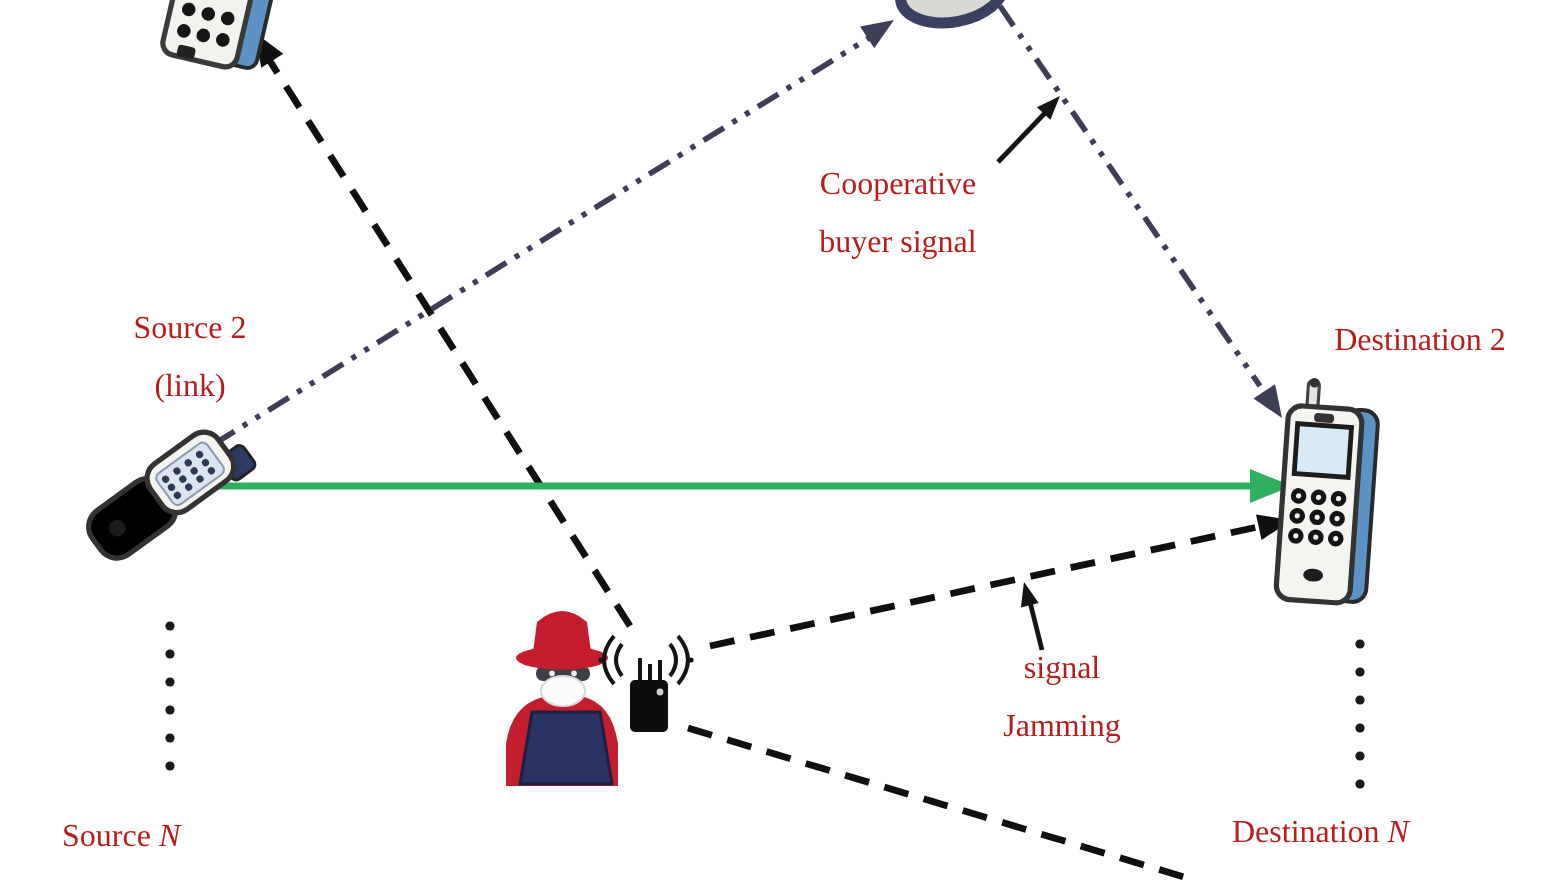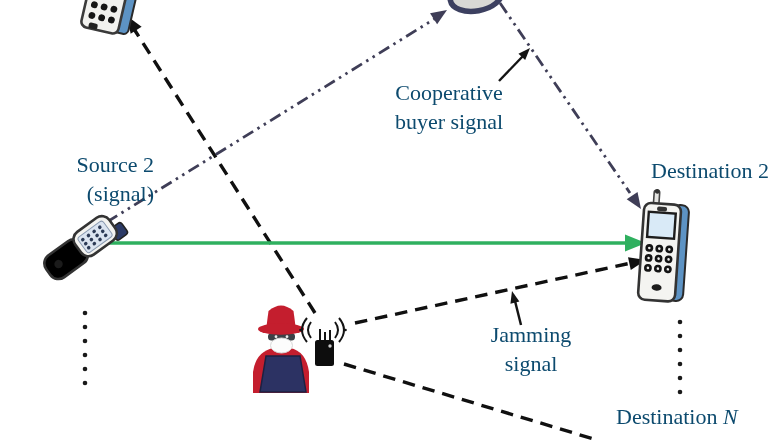--- a/index.html
+++ b/index.html
@@ -6,23 +6,23 @@
   .stage{
     position:relative;
     width:780px;height:440px;
     background:#ffffff;
     overflow:hidden;
     font-family:"Liberation Serif", serif;
   }
   .stage svg{position:absolute;left:0;top:0;}
   .lbl{
     position:absolute;
-    font-size:22px;
+    font-size:16px;
     line-height:29px;
-    color:#0c4a6e;
+    color:#b91c1c;
     white-space:nowrap;
   }
   .center{text-align:center;}
   .nvar{font-style:italic;}
 </style>
 </head>
 <body>
 
 <div class="stage">
 
@@ -174,36 +174,37 @@
   <g fill="#1a1a1a">
     <circle cx="680" cy="322" r="2.3"></circle>
         <circle cx="680" cy="336" r="2.3"></circle>
         <circle cx="680" cy="350" r="2.3"></circle>
     <circle cx="680" cy="364" r="2.3"></circle>
         <circle cx="680" cy="378" r="2.3"></circle>
         <circle cx="680" cy="392" r="2.3"></circle>
   </g>
 </svg>
 
-  <div class="lbl center" style="left:4px; top:150px; width:150px;text-align:right;">
+  <div class="lbl center" style="left:20px; top:150px; width:150px;">
     <div>Source 2</div>
-    <div>(signal)</div>
+    <div>(link)</div>
   </div>
 
   <div class="lbl center" style="left:634px; top:156px; width:152px;">
     <div>Destination 2</div>
   </div>
 
   <div class="lbl center" style="left:376px; top:78px; width:146px;">
     <div>Cooperative</div>
     <div>buyer signal</div>
   </div>
 
   <div class="lbl center" style="left:460px; top:320px; width:142px;">
+    <div>signal</div>
     <div>Jamming</div>
-    <div>signal</div>
-  </div>
-
-
+  </div>
+
+
+  <div class="lbl" style="left:31px; top:404px;"><span>Source </span><span class="nvar">N</span></div>
 
   <div class="lbl" style="left:616px; top:402px;"><span>Destination </span><span class="nvar">N</span></div>
 
 </div>
 
 </body></html>

